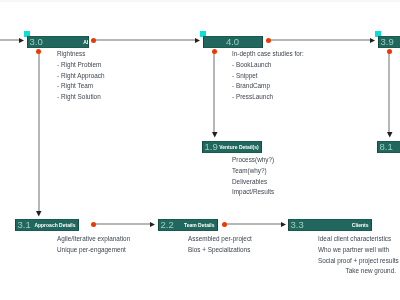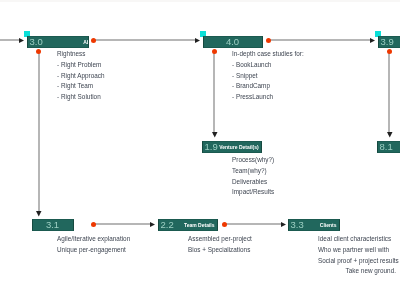--- a/index.html
+++ b/index.html
@@ -97,33 +97,33 @@
   <div class="node" style="left:202px;top:141px;width:60px;height:12px;">
     <span class="num">1.9</span>
     <span class="lbl">Venture Detail(s)</span>
   </div>
 
   <div class="node" style="left:377px;top:141px;width:60px;height:12px;">
     <span class="num">8.1</span>
     <span class="lbl"></span>
   </div>
 
-  <div class="node" style="left:32px;top:219px;width:42px;height:12px;flex-direction:column;">
+  <div class="node" style="left:15px;top:219px;width:64px;height:12px;">
     <span class="num">3.1</span>
     <span class="lbl">Approach Details</span>
   </div>
   <div class="dot" style="left:90.5px;top:222px;"></div>
 
   <div class="node" style="left:158px;top:219px;width:60px;height:12px;">
     <span class="num">2.2</span>
     <span class="lbl">Team Details</span>
   </div>
   <div class="dot" style="left:221.5px;top:222px;"></div>
 
-  <div class="node" style="left:288px;top:219px;width:52px;height:12px;">
+  <div class="node" style="left:288px;top:219px;width:84px;height:12px;">
     <span class="num">3.3</span>
     <span class="lbl">Clients</span>
   </div>
 
   <div class="txt" style="left:57px;top:49px;"><div>Rightness</div><div>- Right Problem</div><div>- Right Approach</div><div>- Right Team</div><div>- Right Solution</div></div>
 
   <div class="txt" style="left:232px;top:49px;"><div>In-depth case studies for:</div><div>- BookLaunch</div><div>- Snippet</div><div>- BrandCamp</div><div>- PressLaunch</div></div>
 
   <div class="txt" style="left:232px;top:155px;"><div>Process(why?)</div><div>Team(why?)</div><div>Deliverables</div><div>Impact/Results</div></div>
 

